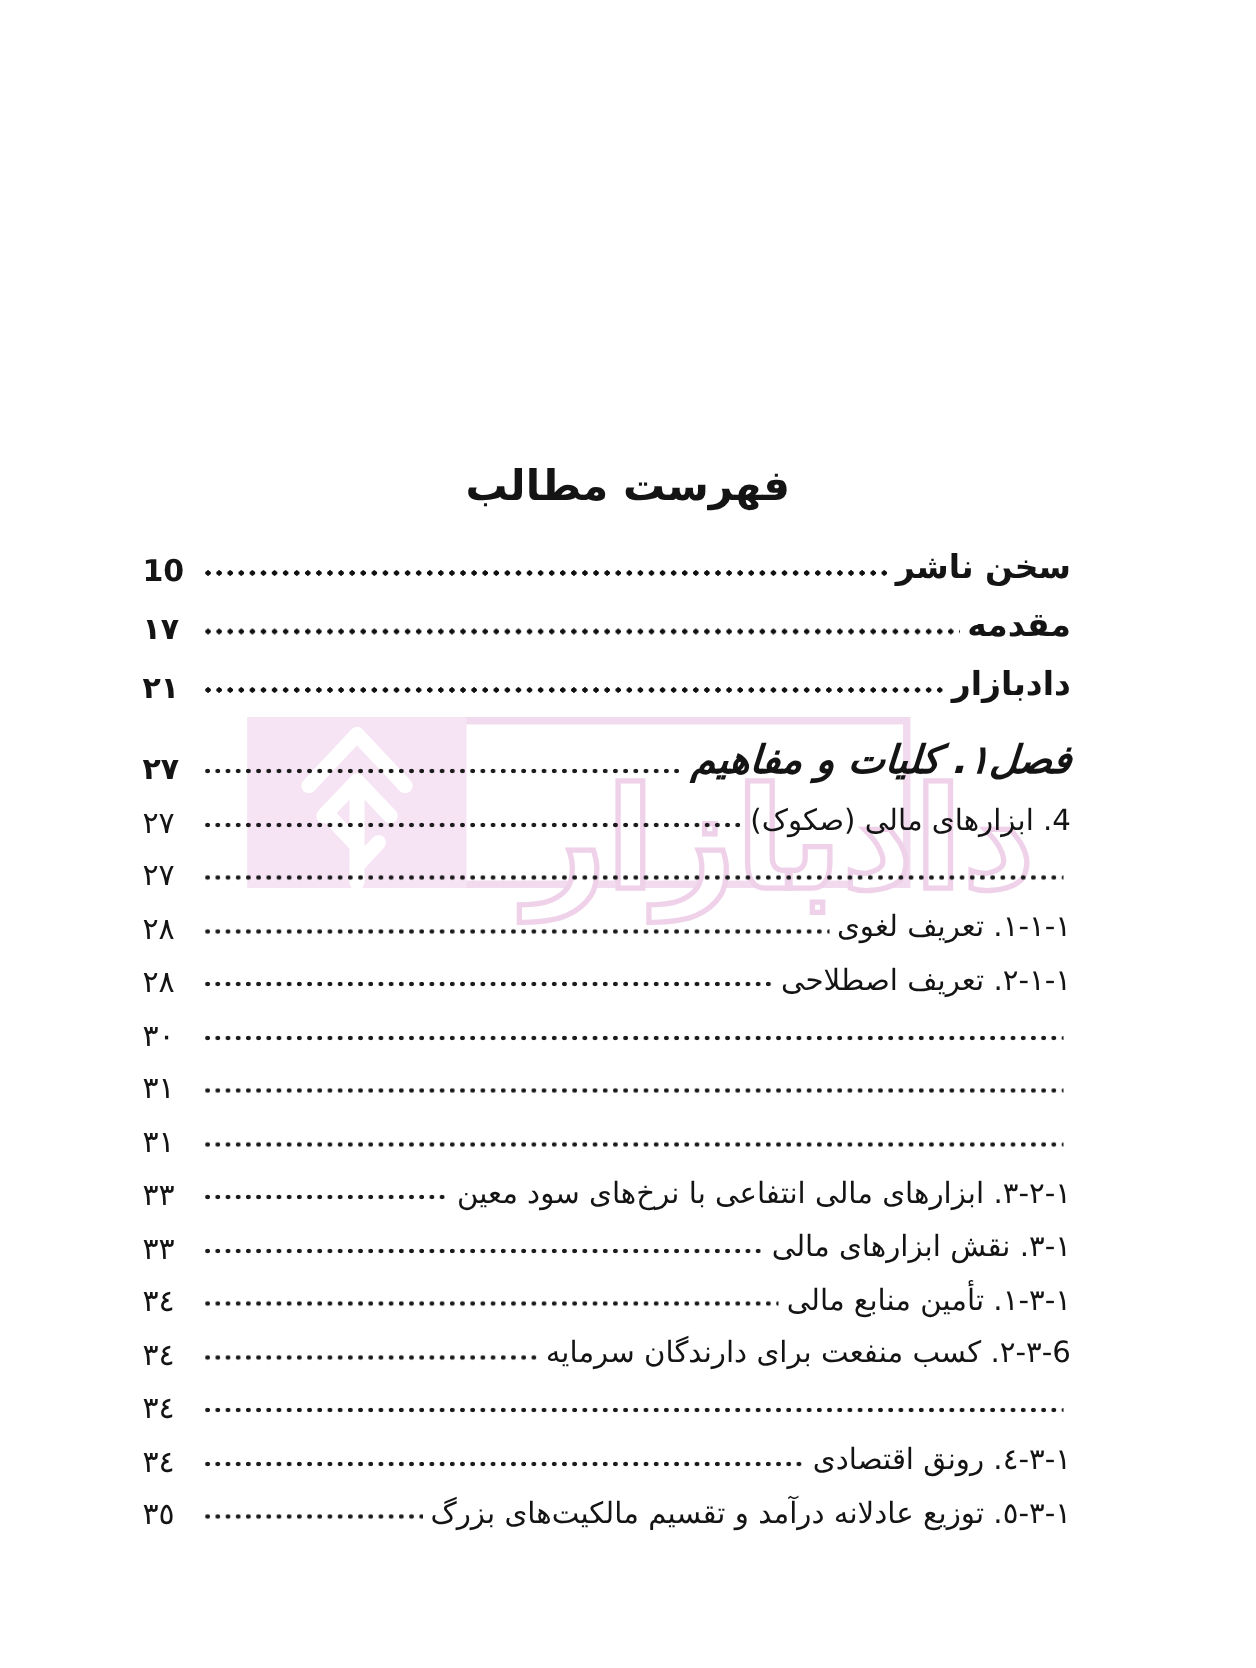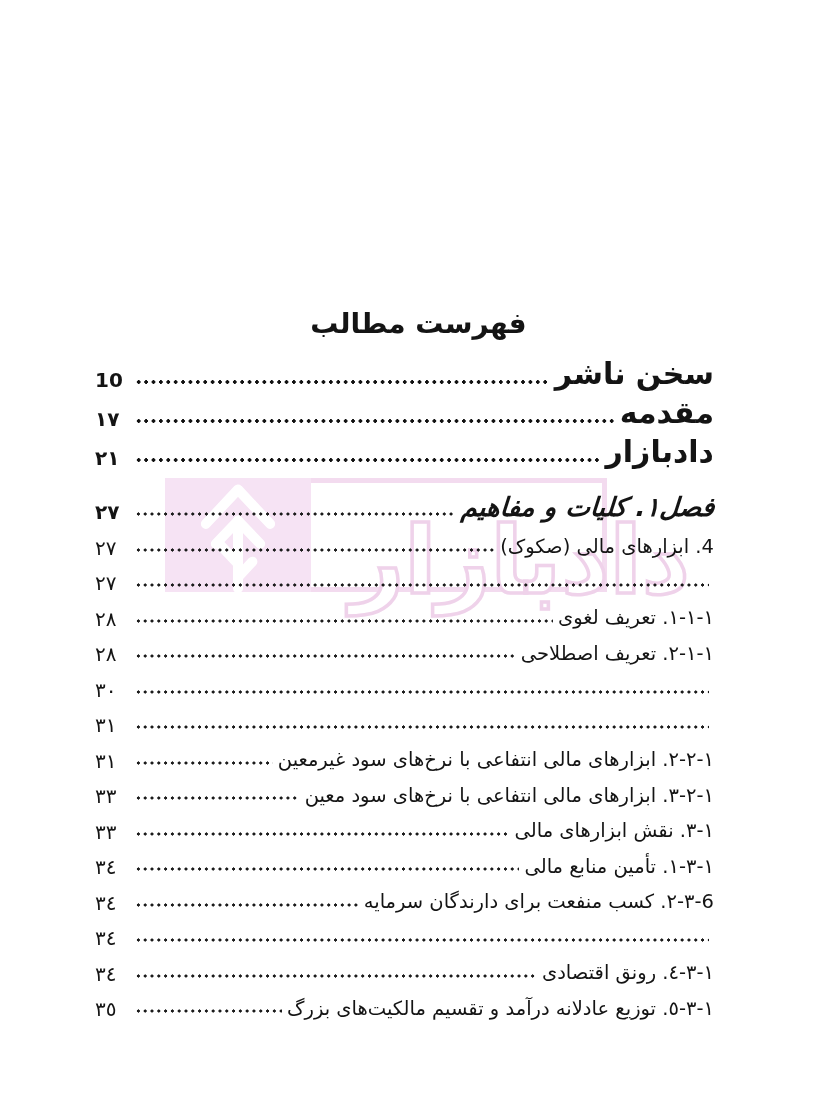--- a/index.html
+++ b/index.html
@@ -30,21 +30,21 @@
   .row{display:flex;align-items:flex-end;}
   .row .label{white-space:nowrap;line-height:1.15;}
   .row .leader{
     flex:1 1 auto;height:4px;margin:0 5px 7px 4px;
     background-image:radial-gradient(circle,#1b1b1b 1.45px,transparent 1.7px);
     background-size:6.8px 4px;background-repeat:repeat-x;background-position:left bottom;
   }
   .row .pagenum{white-space:nowrap;min-width:36px;text-align:left;font-size:20px;line-height:1.1;}
   
   .style-bold{height:39px;}
-  .style-bold .label{font-size:30px;font-weight:bold;}
+  .style-bold .label{font-size:22px;font-weight:bold;}
   .style-bold .pagenum{font-weight:bold;}
   .style-bold .leader{background-image:radial-gradient(circle,#111 1.65px,transparent 1.9px);background-size:7.4px 4px;}
   .style-chapter{height:52px;margin-top:2px;}
   .style-chapter .label{font-size:26px;font-weight:bold;font-style:italic;transform:skewX(-4deg);}
   .style-chapter .pagenum{font-weight:bold;}
   .style-normal{height:35.5px;}
   .style-normal .label{font-size:19.5px;}
 </style>
 </head>
 <body>
@@ -119,21 +119,20 @@
     <span class="leader"></span>
     <span class="pagenum">٣٠</span>
   </div>
 
   <div class="row style-normal">
     <span class="leader"></span>
     <span class="pagenum">٣١</span>
   </div>
 
   <div class="row style-normal">
-    <span class="label">١-٢-٢. ابزارهای مالی انتفاعی با نرخ‌های سود غیرمعین</span>
     <span class="leader"></span>
     <span class="pagenum">٣١</span>
   </div>
 
   <div class="row style-normal">
     <span class="label">١-٢-٣. ابزارهای مالی انتفاعی با نرخ‌های سود معین</span>
     <span class="leader"></span>
     <span class="pagenum">٣٣</span>
   </div>
 

